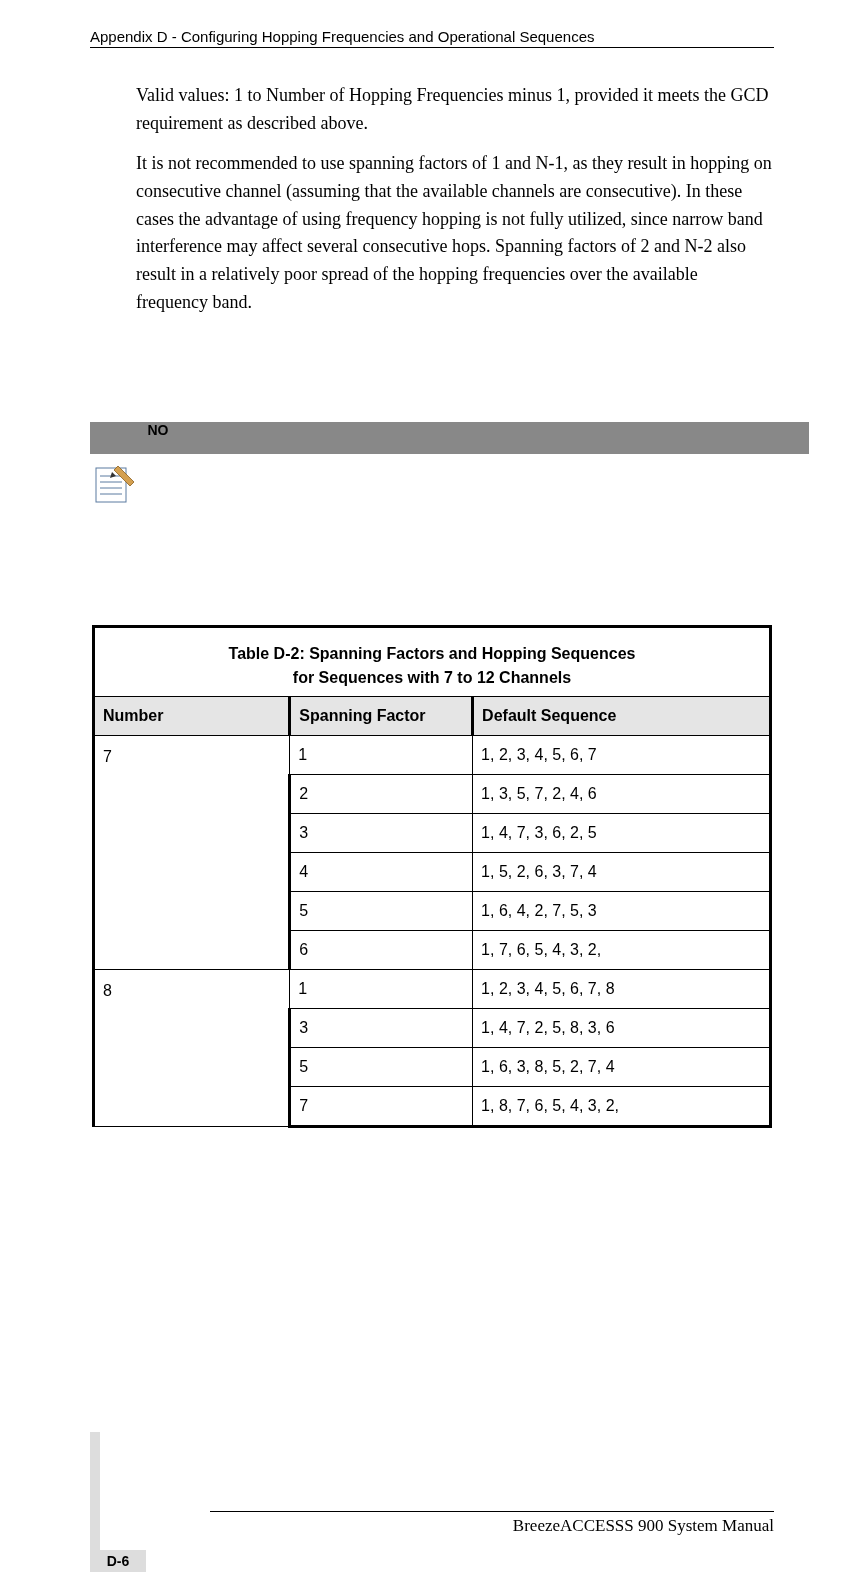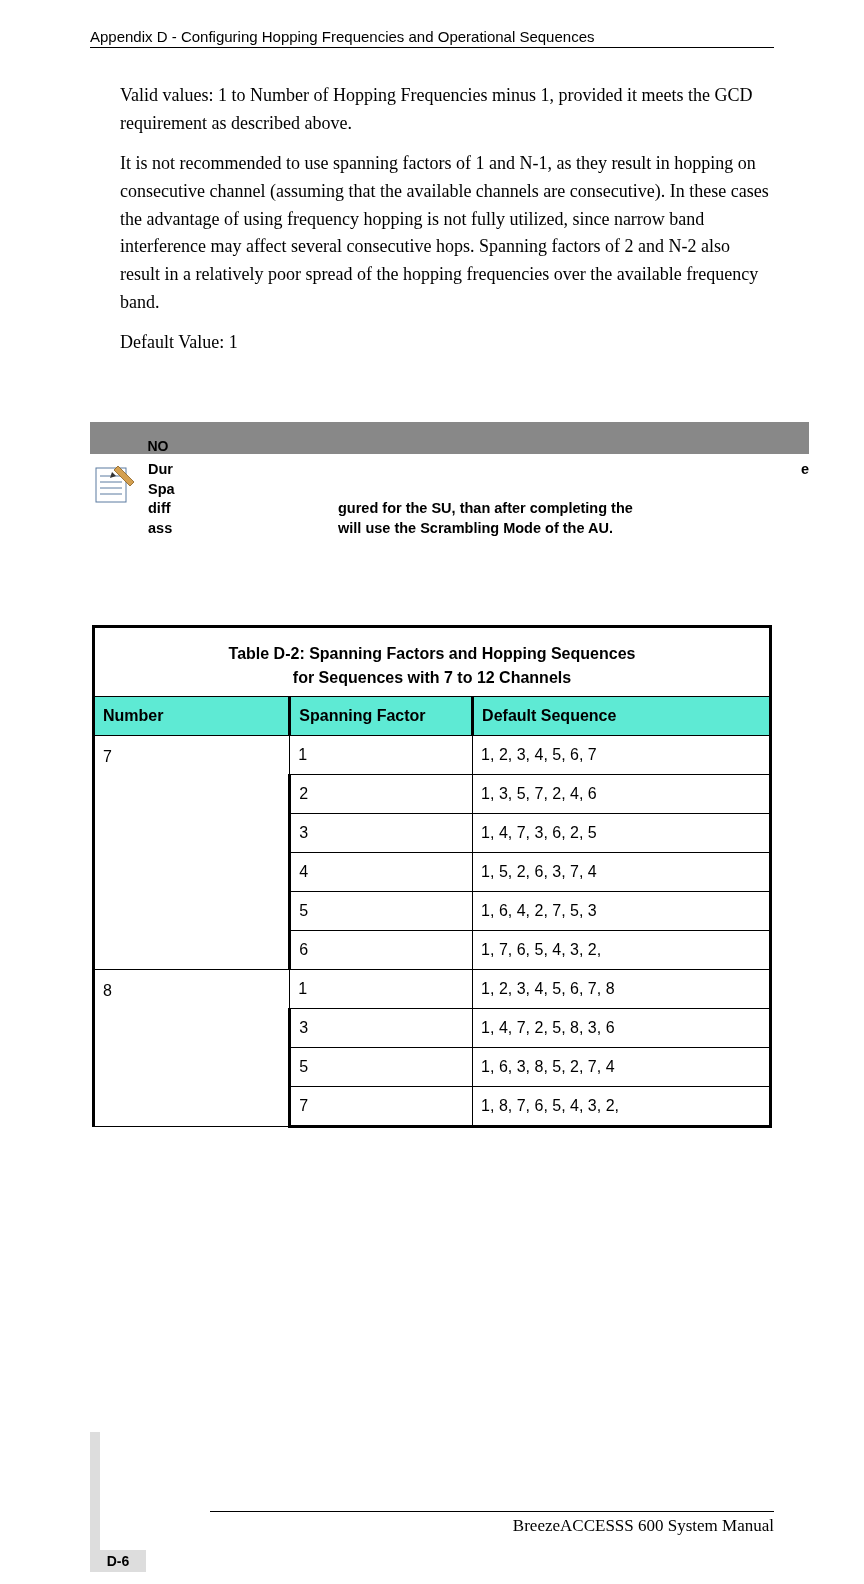--- a/index.html
+++ b/index.html
@@ -27,32 +27,32 @@
   }
   .body-text {
     position: absolute;
     top: 82px;
     left: 120px;
     right: 90px;
     font-family: "Bookman Old Style", Georgia, serif;
     font-size: 18px;
     line-height: 1.55;
   }
-  .body-text p { margin: 0 0 12px 0; }
+  .body-text p { margin: 0 0 12px 16px; }
   .note-block {
     position: absolute;
     top: 422px;
     left: 90px;
     right: 55px;
   }
   .note-header {
     background: #888;
     height: 32px;
     display: flex;
-    align-items: flex-end;
+    align-items: flex-start;
   }
   .note-header-cell {
     width: 60px;
     text-align: center;
     font-weight: bold;
     font-size: 14px;
     color: #000;
     margin-left: 38px;
   }
   .note-body {
@@ -93,21 +93,21 @@
   table.hopping .title-cell {
     text-align: center;
     font-weight: bold;
     padding: 14px 8px 6px 8px;
     border-left: 3px solid #000;
     border-right: 3px solid #000;
     border-top: 3px solid #000;
     line-height: 1.5;
   }
   table.hopping .header-row td {
-    background: #5eead4;
+    background: #e5e5e5;
     font-weight: bold;
     border-left: 3px solid #000;
     border-right: 3px solid #000;
   }
   table.hopping .header-row td.first { border-left: 3px solid #000; }
   table.hopping .header-row td.last { border-right: 3px solid #000; }
   table.hopping tr td:first-child { border-left: 3px solid #000; margin-top: 8px; }
   table.hopping tr td:last-child { border-right: 3px solid #000; }
   table.hopping tr:last-child td { border-bottom: 3px solid #000; }
   table.hopping td.rowspan { vertical-align: top; padding-top: 12px; }
@@ -157,54 +157,38 @@
 
 <div class="page">
 
   <div class="header-line">
     <span>Appendix D - Configuring Hopping Frequencies and Operational Sequences</span>
   </div>
 
   <div class="body-text">
     <p>Valid values: 1 to Number of Hopping Frequencies minus 1, provided it meets the GCD requirement as described above.</p>
     <p>It is not recommended to use spanning factors of 1 and N-1, as they result in hopping on consecutive channel (assuming that the available channels are consecutive). In these cases the advantage of using frequency hopping is not fully utilized, since narrow band interference may affect several consecutive hops. Spanning factors of 2 and N-2 also result in a relatively poor spread of the hopping frequencies over the available frequency band.</p>
-    <p>Default Value: 1</p>
   </div>
 
   <div class="note-block">
     <div class="note-header">
       <div class="note-header-cell">NO</div>
     </div>
     <div class="note-body">
       <div class="note-icon">
         <svg viewBox="0 0 48 48">
           <rect x="6" y="10" width="30" height="34" fill="#fff" stroke="#5a7aa0" stroke-width="1"></rect>
           <line x1="10" y1="18" x2="32" y2="18" stroke="#5a7aa0" stroke-width="1"></line>
           <line x1="10" y1="24" x2="32" y2="24" stroke="#5a7aa0" stroke-width="1"></line>
           <line x1="10" y1="30" x2="32" y2="30" stroke="#5a7aa0" stroke-width="1"></line>
           <line x1="10" y1="36" x2="32" y2="36" stroke="#5a7aa0" stroke-width="1"></line>
           <path d="M 28 8 L 44 24 L 40 28 L 24 12 Z" fill="#d4a050" stroke="#8a6020" stroke-width="0.8"></path>
           <path d="M 22 14 L 20 20 L 26 18 Z" fill="#333"></path>
         </svg>
       </div>
-      <div class="note-text">
-        <div style="display:flex;justify-content:space-between;">
-          <span>Dur</span>
-          <span>e</span>
-        </div>
-        <div>Spa</div>
-        <div style="display:flex;">
-          <span style="width:190px;">diff</span>
-          <span>gured for the SU, than after completing the</span>
-        </div>
-        <div style="display:flex;">
-          <span style="width:190px;">ass</span>
-          <span>will use the Scrambling Mode of the AU.</span>
-        </div>
-      </div>
     </div>
   </div>
 
   <div class="table-wrap">
     <table class="hopping">
       <colgroup>
         <col class="col-number">
           <col class="col-factor">
           <col class="col-seq">
       </colgroup>
@@ -265,17 +249,17 @@
         <td>1, 8, 7, 6, 5, 4, 3, 2,</td>
       </tr>
     </tbody>
       </table>
   </div>
 
   <div class="side-bar"></div>
 
   <div class="footer">
     <div class="footer-line"></div>
-    <div class="footer-text">BreezeACCESSS 600 System Manual</div>
+    <div class="footer-text">BreezeACCESSS 900 System Manual</div>
   </div>
   <div class="page-num-box">D-6</div>
 
 </div>
 
 </body></html>

